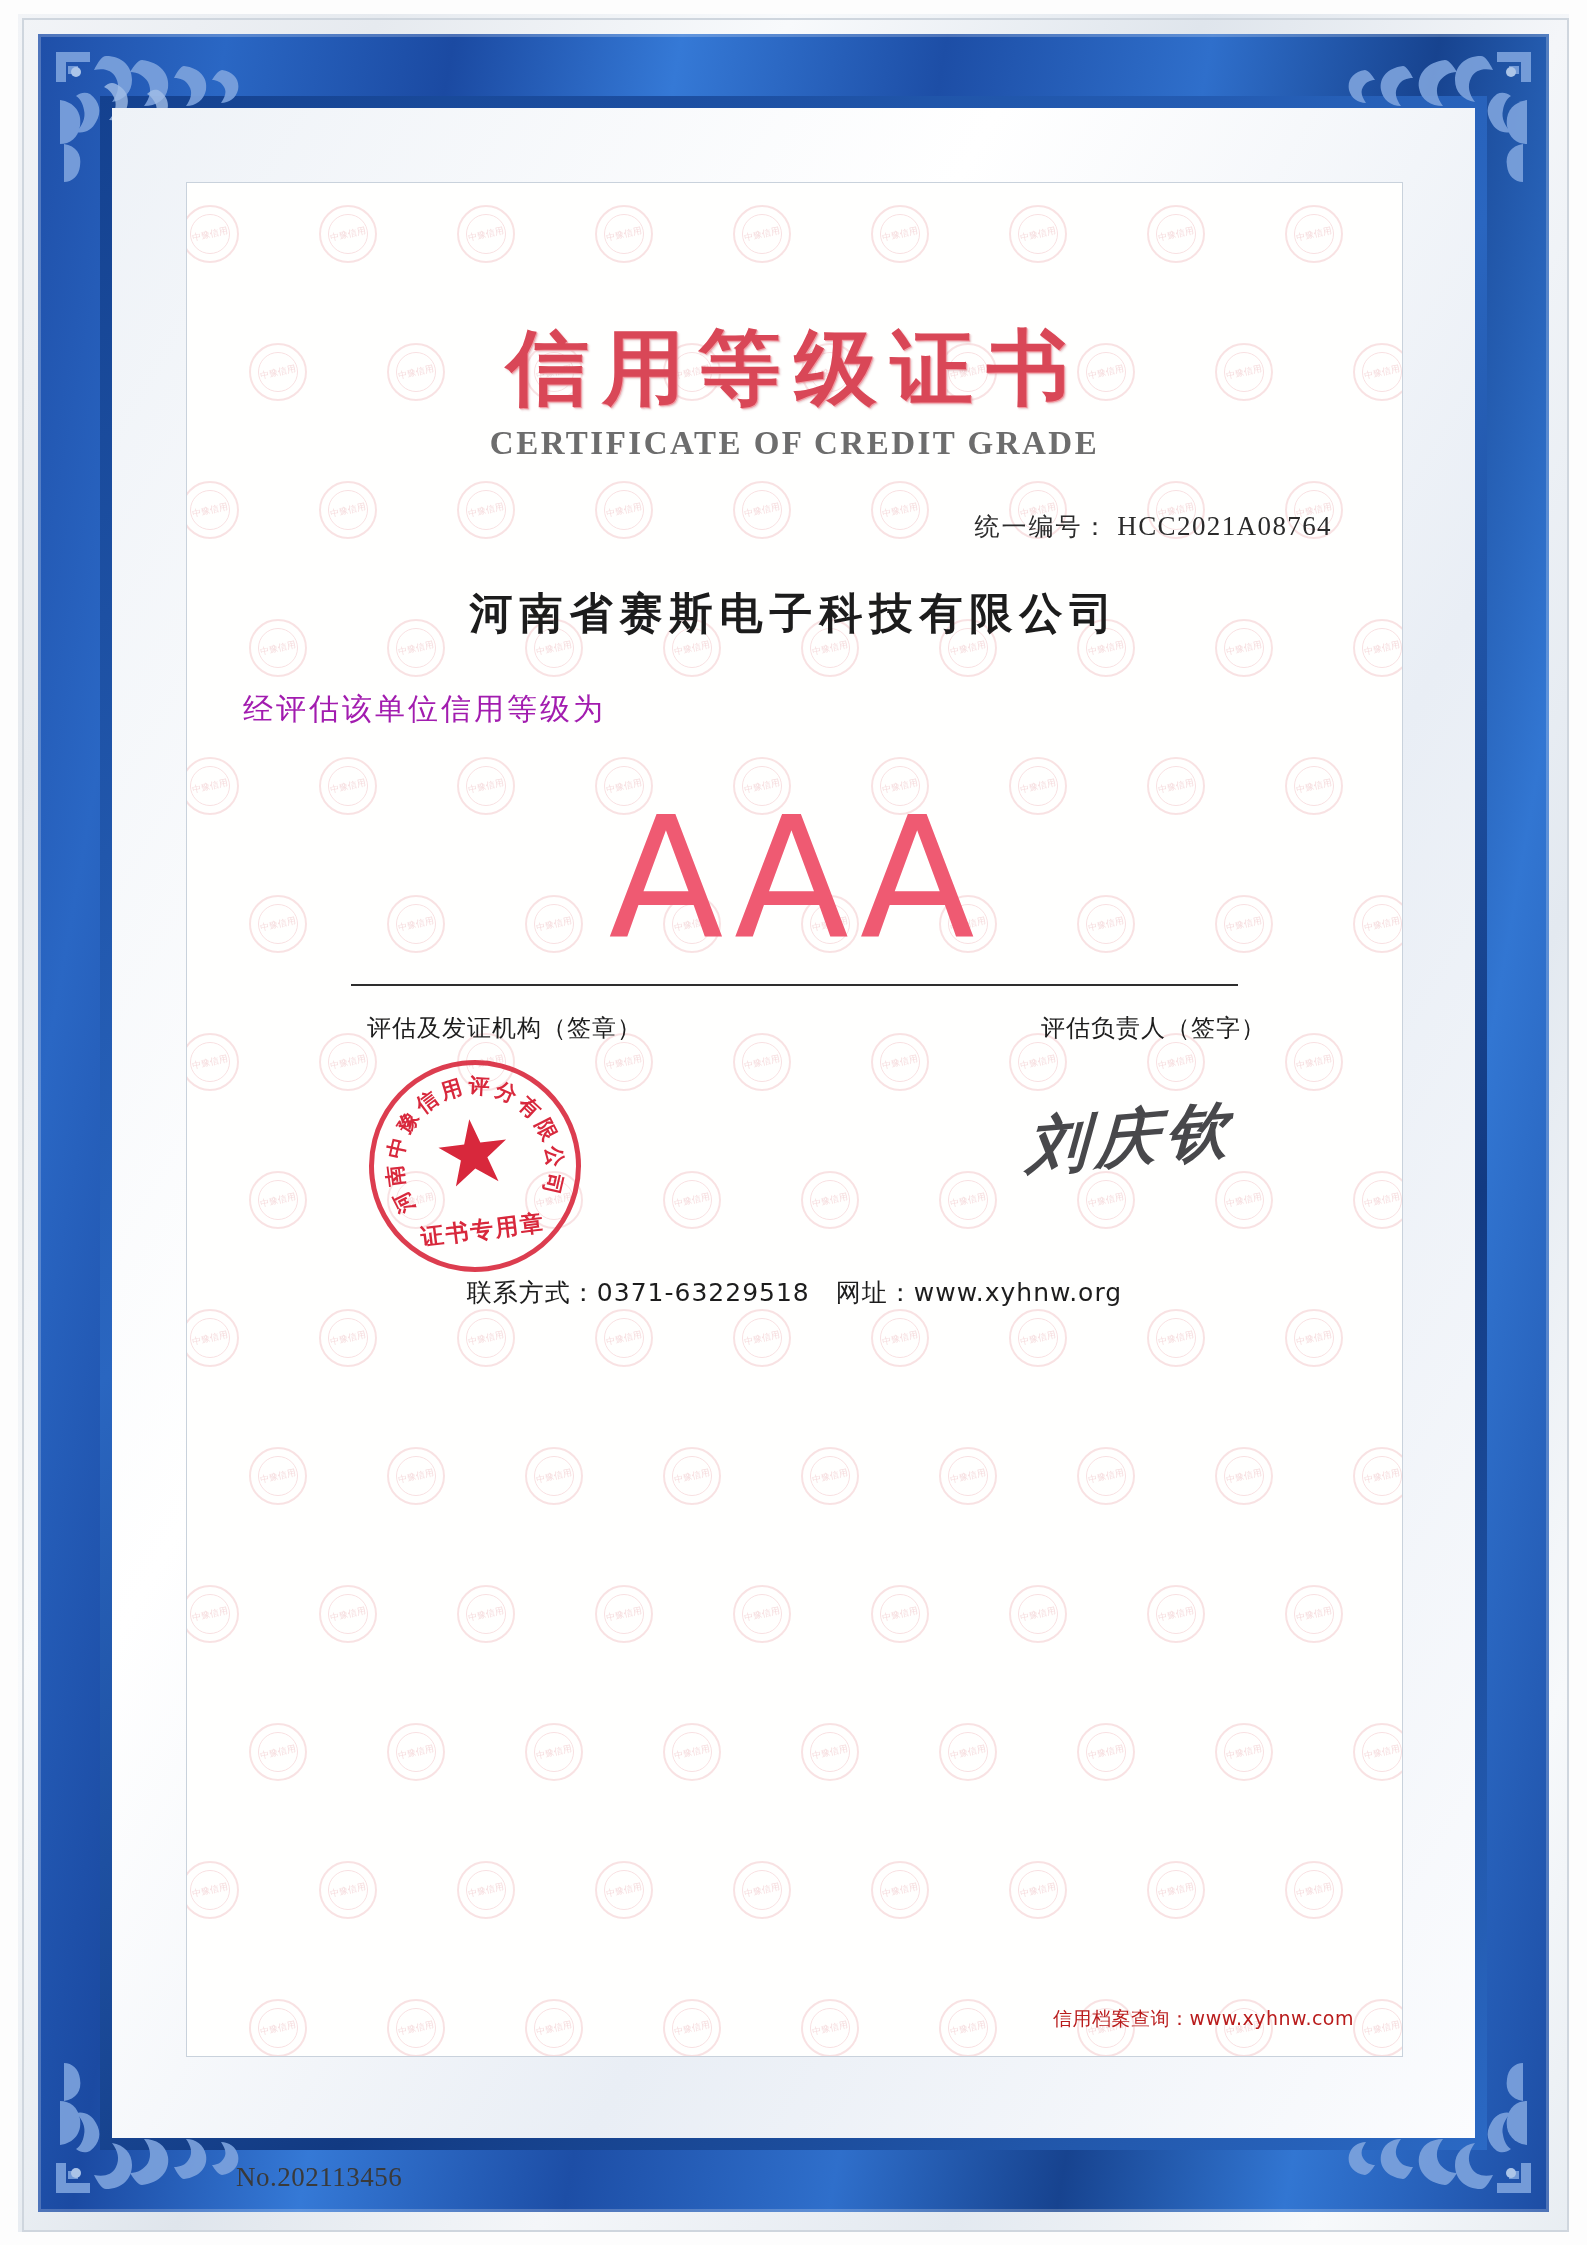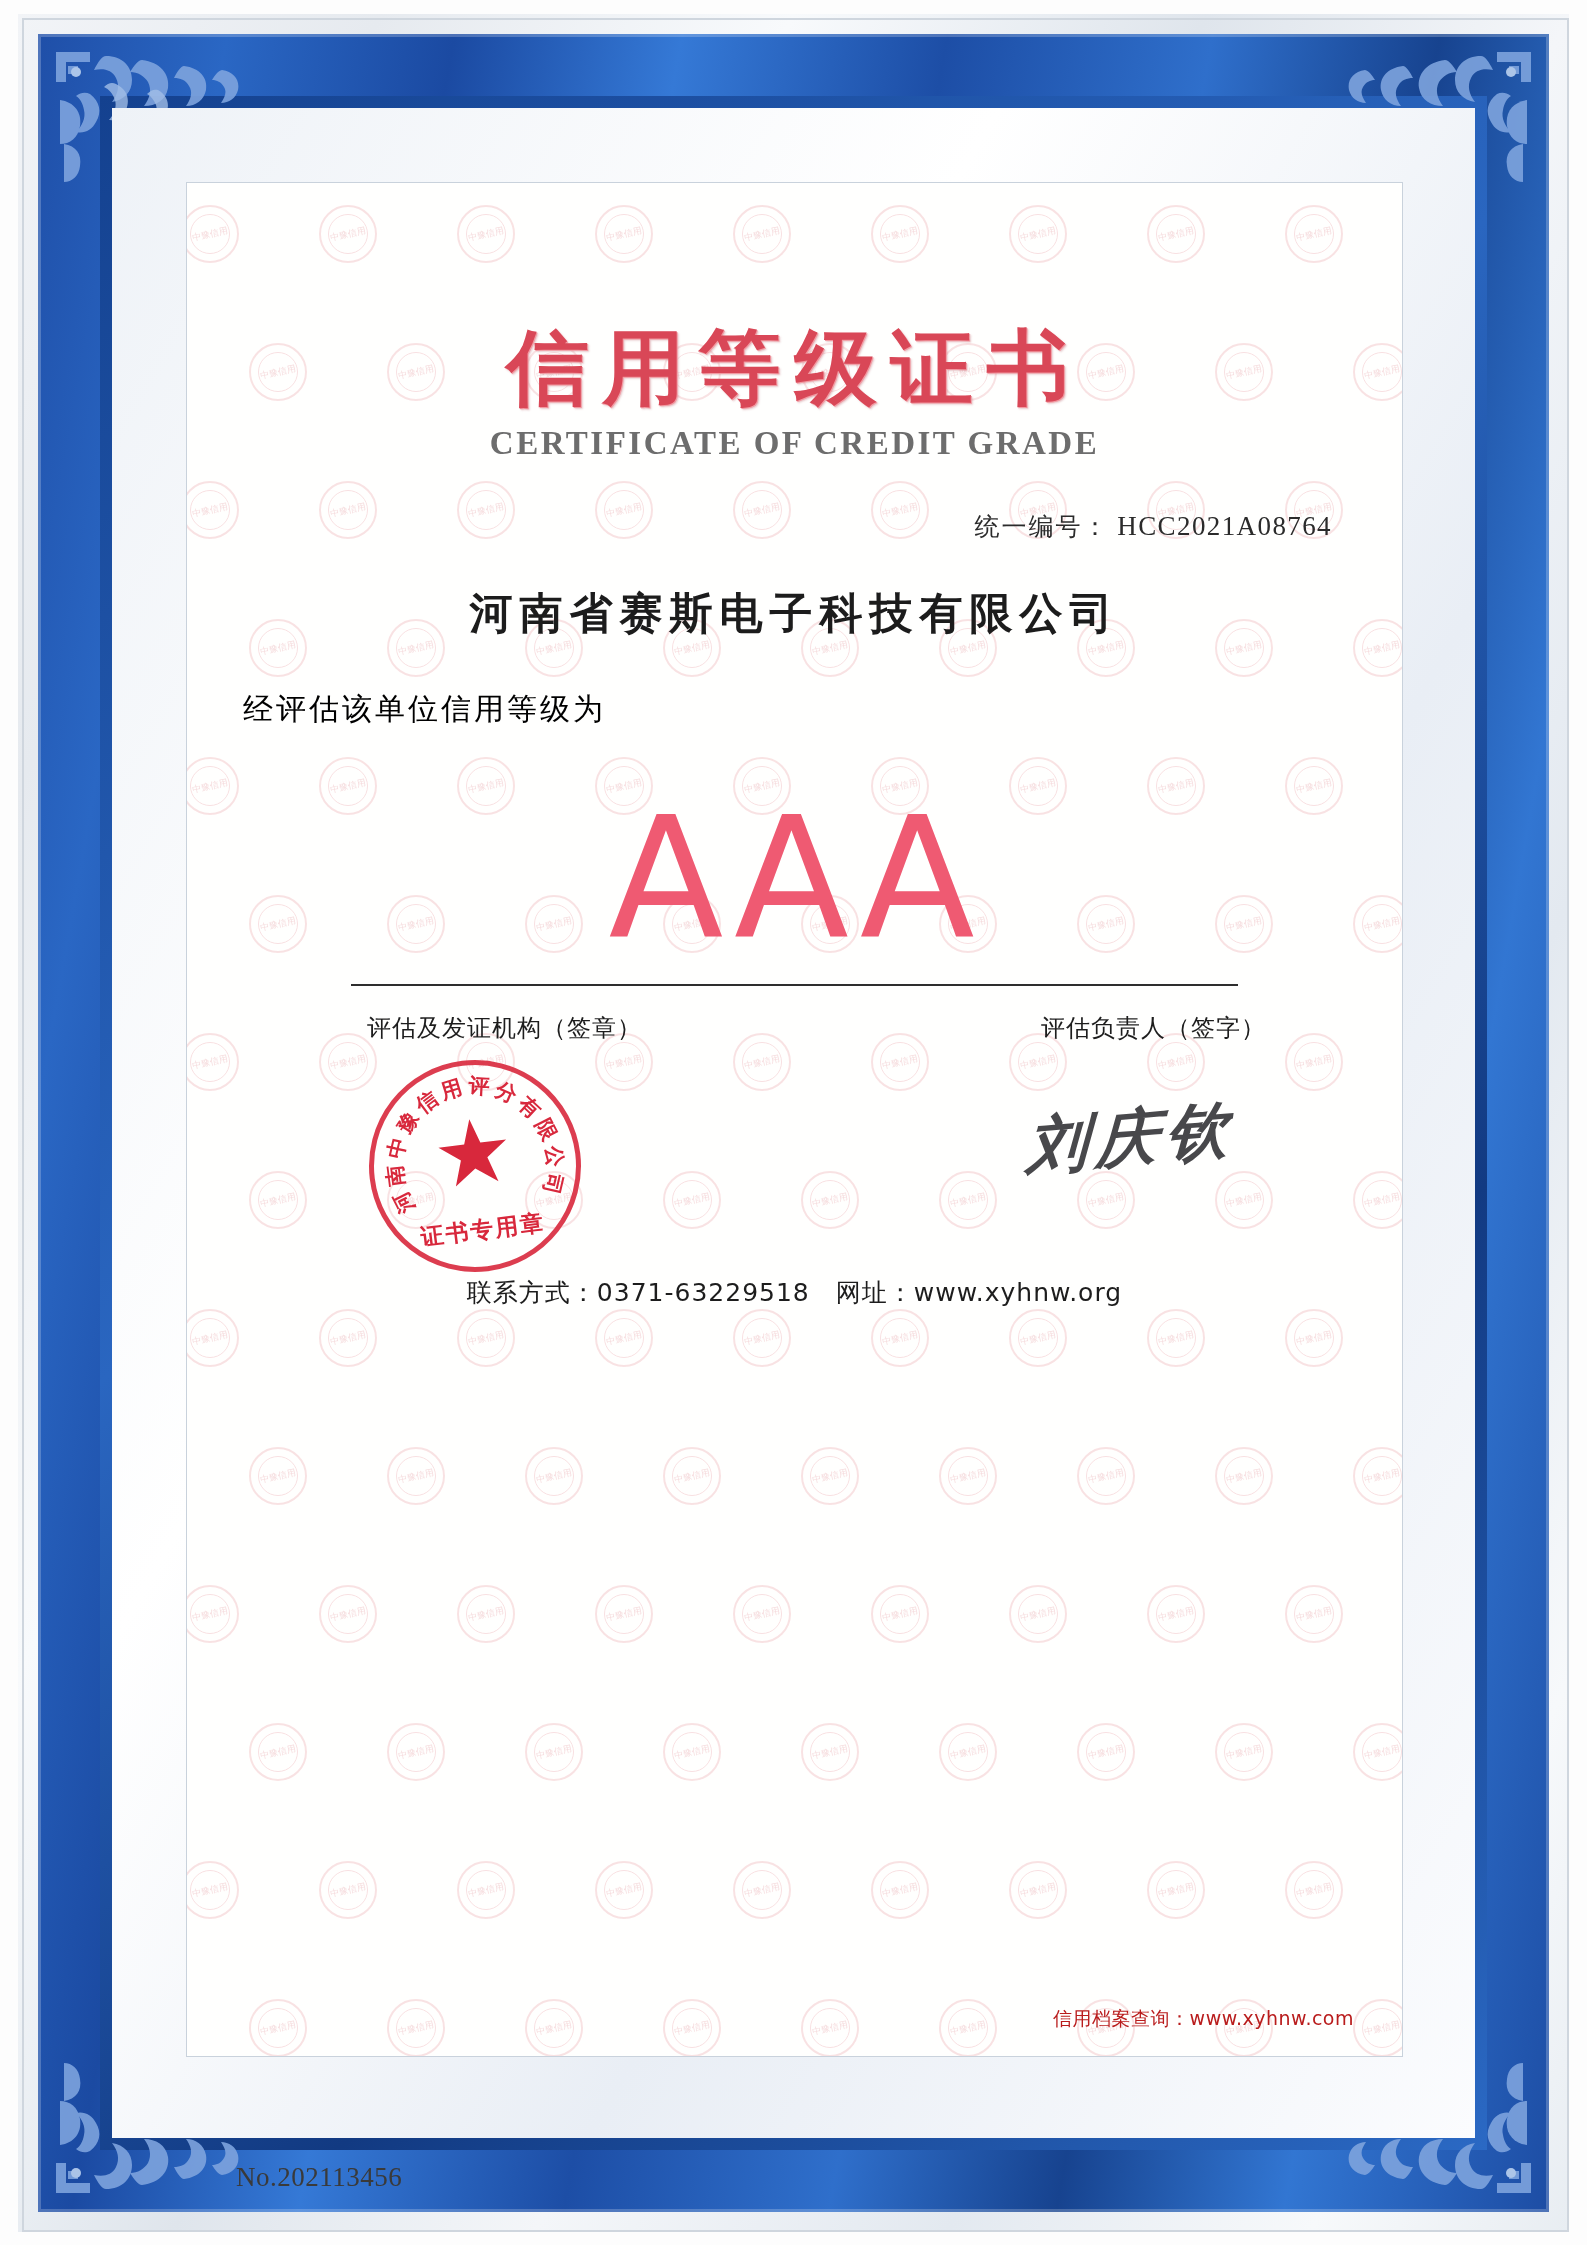--- a/index.html
+++ b/index.html
@@ -175,21 +175,21 @@
     letter-spacing: 7px;
     color: #1c1c1c;
   }
 
   .assess-line {
     margin-top: 46px;
     padding-left: 8px;
     font-family: Liberation Mono, monospace;
     font-size: 30px;
     letter-spacing: 3px;
-    color: #000000;
+    color: #a21caf;
   }
 
   .grade {
     margin-top: 64px;
     text-align: center;
     font-family: "DejaVu Sans", sans-serif;
     font-size: 168px;
     font-weight: 400;
     letter-spacing: 6px;
     color: #ef5a72;

